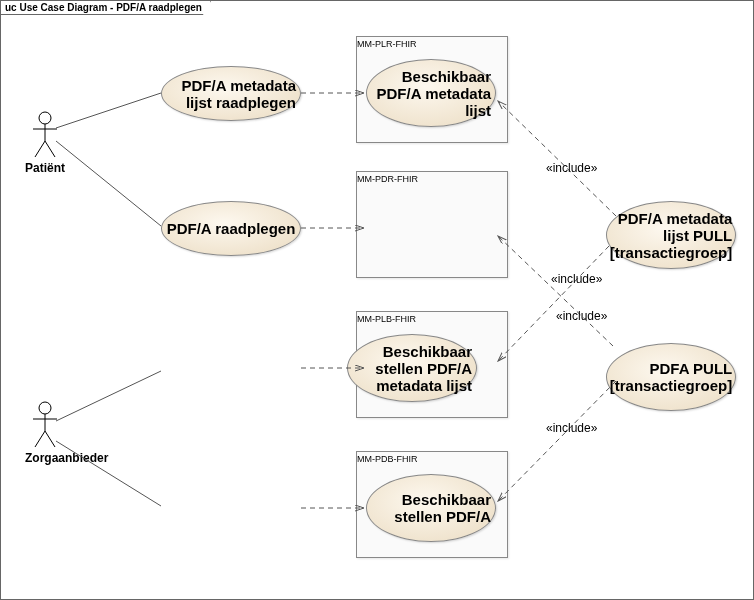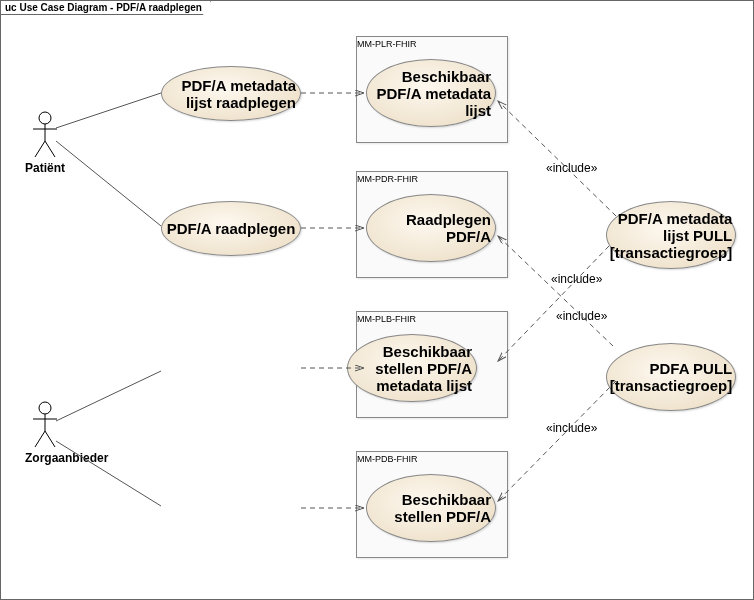--- a/index.html
+++ b/index.html
@@ -49,21 +49,20 @@
   <div class="usecase" style="left:160px;top:200px;width:140px;height:55px">PDF/A raadplegen</div>
 
   <div class="sysbox" style="left:355px;top:35px;width:150px;height:105px">
     <div class="hdr">MM-PLR-FHIR</div>
   </div>
   <div class="usecase" style="left:365px;top:58px;width:130px;height:68px">Beschikbaar PDF/A metadata lijst</div>
 
   <div class="sysbox" style="left:355px;top:170px;width:150px;height:105px">
     <div class="hdr">MM-PDR-FHIR</div>
   </div>
-  <div class="usecase" style="left:365px;top:193px;width:130px;height:68px">Raadplegen PDF/A</div>
 
   <div class="sysbox" style="left:355px;top:310px;width:150px;height:105px">
     <div class="hdr">MM-PLB-FHIR</div>
   </div>
   <div class="usecase" style="left:346px;top:333px;width:130px;height:68px">Beschikbaar stellen PDF/A metadata lijst</div>
 
   <div class="sysbox" style="left:355px;top:450px;width:150px;height:105px">
     <div class="hdr">MM-PDB-FHIR</div>
   </div>
   <div class="usecase" style="left:365px;top:473px;width:130px;height:68px">Beschikbaar stellen PDF/A</div>

